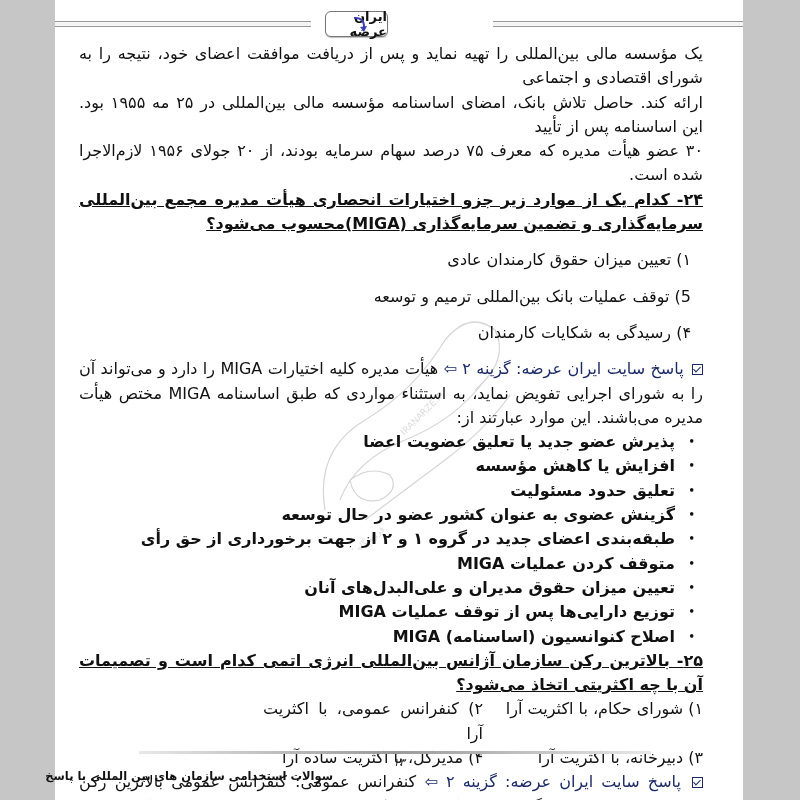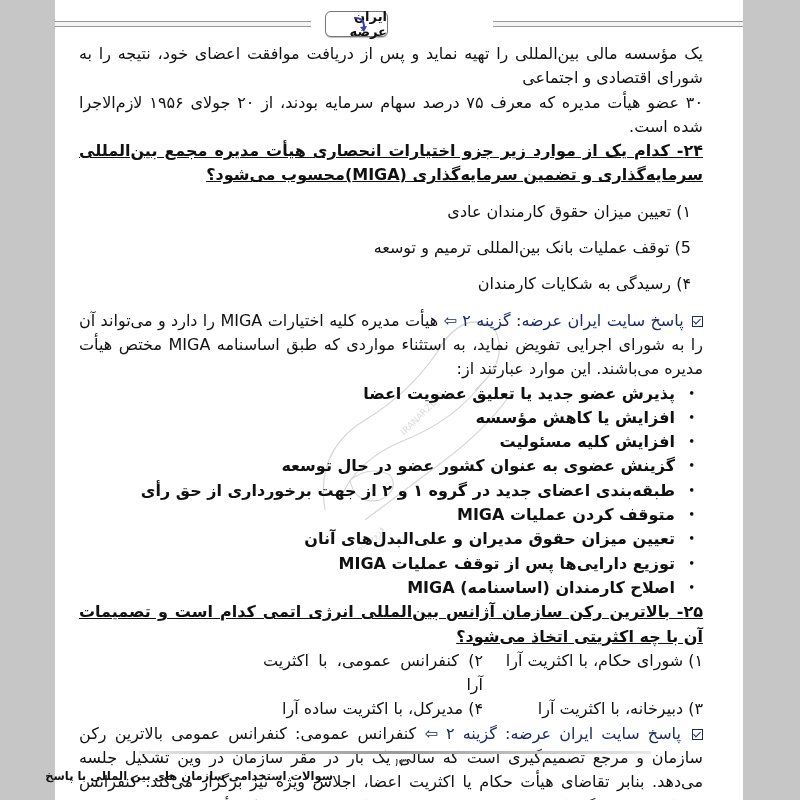--- a/index.html
+++ b/index.html
@@ -78,41 +78,42 @@
       <path d="M45 200 Q60 160 110 140 Q160 120 190 80"></path>
       <path d="M70 220 Q110 190 150 160 Q190 130 215 95"></path>
       <path d="M55 180 Q75 165 95 175 Q105 190 85 200 Q60 205 55 180"></path>
     </g>
     <text x="150" y="95" font-size="9" fill="#999" transform="rotate(-45 150 95)">IRANARZE.IR</text>
     <text x="90" y="230" font-size="9" fill="#999" transform="rotate(-40 90 230)">فروشگاه کالاهای دانلودی</text>
   </svg>
 
   <div class="content">
     <p class="p">یک مؤسسه مالی بین‌المللی را تهیه نماید و پس از دریافت موافقت اعضای خود، نتیجه را به شورای اقتصادی و اجتماعی</p>
+    <p class="p">ارائه کند. حاصل تلاش بانک، امضای اساسنامه مؤسسه مالی بین‌المللی در ۲۵ مه ۱۹۵۵ بود. این اساسنامه پس از تأیید</p>
     <p class="p">۳۰ عضو هیأت مدیره که معرف ۷۵ درصد سهام سرمایه بودند، از ۲۰ جولای ۱۹۵۶ لازم‌الاجرا شده است.</p>
 
     <p class="q">۲۴- کدام یک از موارد زیر جزو اختیارات انحصاری هیأت مدیره مجمع بین‌المللی سرمایه‌گذاری و تضمین سرمایه‌گذاری (MIGA)محسوب می‌شود؟</p>
     <p class="opt">۱) تعیین میزان حقوق کارمندان عادی</p>
     <p class="opt">5) توقف عملیات بانک بین‌المللی ترمیم و توسعه</p>
     <p class="opt">۴) رسیدگی به شکایات کارمندان</p>
 
     <p class="p">
       <span class="check"></span>
       <span class="ans-label">پاسخ سایت ایران عرضه: گزینه ۲ ⇦</span><span> هیأت مدیره کلیه اختیارات MIGA را دارد و می‌تواند آن را به شورای اجرایی تفویض نماید، به استثناء مواردی که طبق اساسنامه MIGA مختص هیأت مدیره می‌باشند. این موارد عبارتند از:</span>
     </p>
     <ul class="bullets">
       <li>پذیرش عضو جدید یا تعلیق عضویت اعضا</li>
       <li>افزایش یا کاهش مؤسسه</li>
-      <li>افزایش کلیه مسئولیت</li>
+      <li>تعلیق حدود مسئولیت</li>
       <li>گزینش عضوی به عنوان کشور عضو در حال توسعه</li>
       <li>طبقه‌بندی اعضای جدید در گروه ۱ و ۲ از جهت برخورداری از حق رأی</li>
       <li>متوقف کردن عملیات MIGA</li>
       <li>تعیین میزان حقوق مدیران و علی‌البدل‌های آنان</li>
       <li>توزیع دارایی‌ها پس از توقف عملیات MIGA</li>
-      <li>اصلاح کارمندان (اساسنامه) MIGA</li>
+      <li>اصلاح کنوانسیون (اساسنامه) MIGA</li>
     </ul>
 
     <p class="q">۲۵- بالاترین رکن سازمان آژانس بین‌المللی انرژی اتمی کدام است و تصمیمات آن با چه اکثریتی اتخاذ می‌شود؟</p>
     <div class="opts2">
       <span>۱) شورای حکام، با اکثریت آرا</span>
       <span>۲) کنفرانس عمومی، با اکثریت آرا</span>
       <span>۳) دبیرخانه، با اکثریت آرا</span>
       <span>۴) مدیرکل، با اکثریت ساده آرا</span>
     </div>
     <p class="p">

